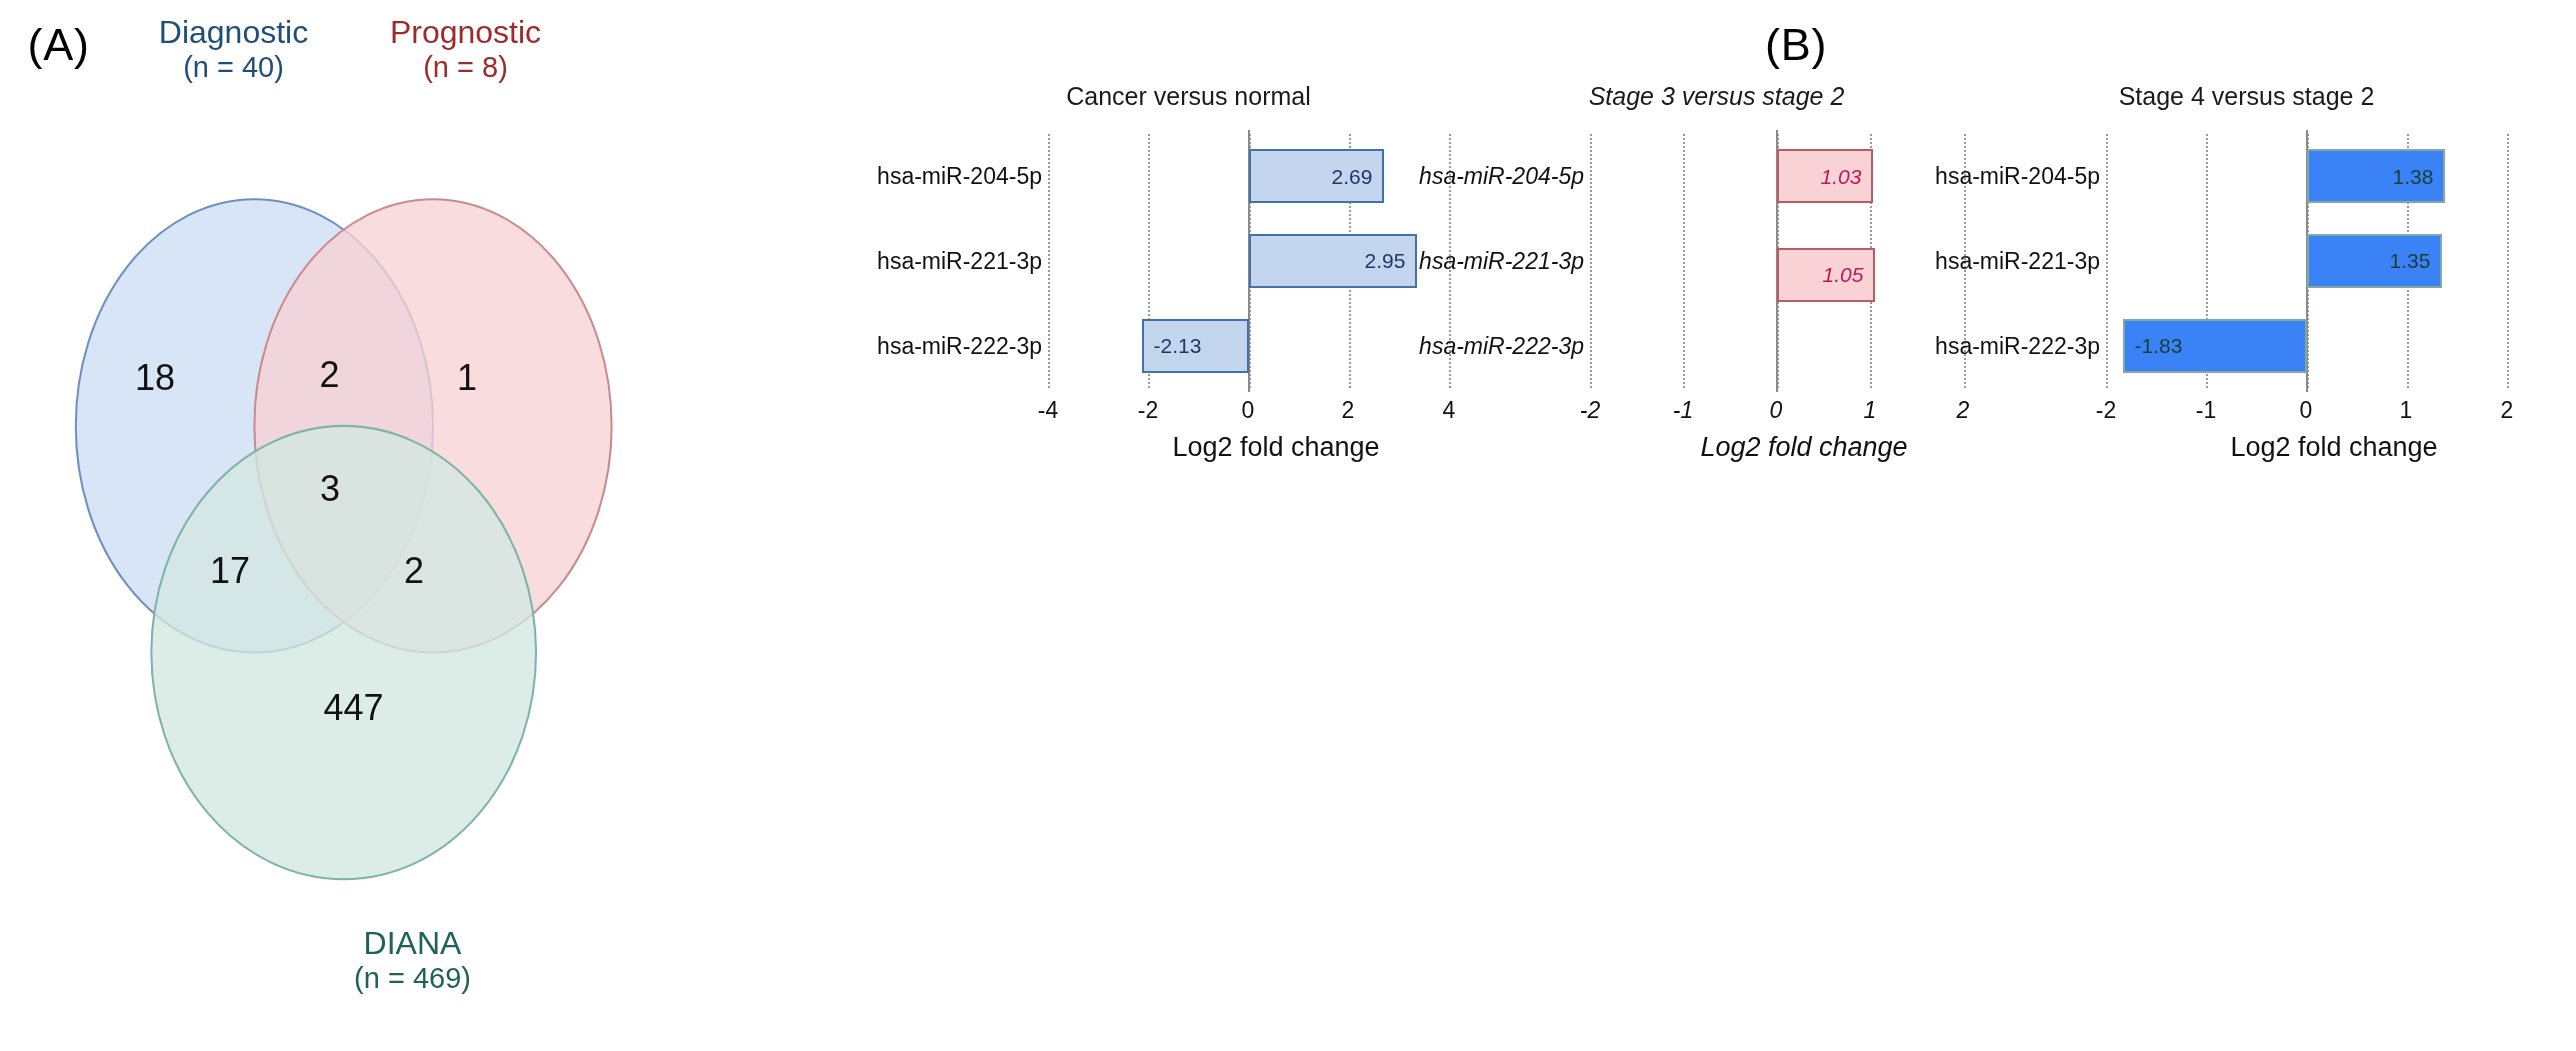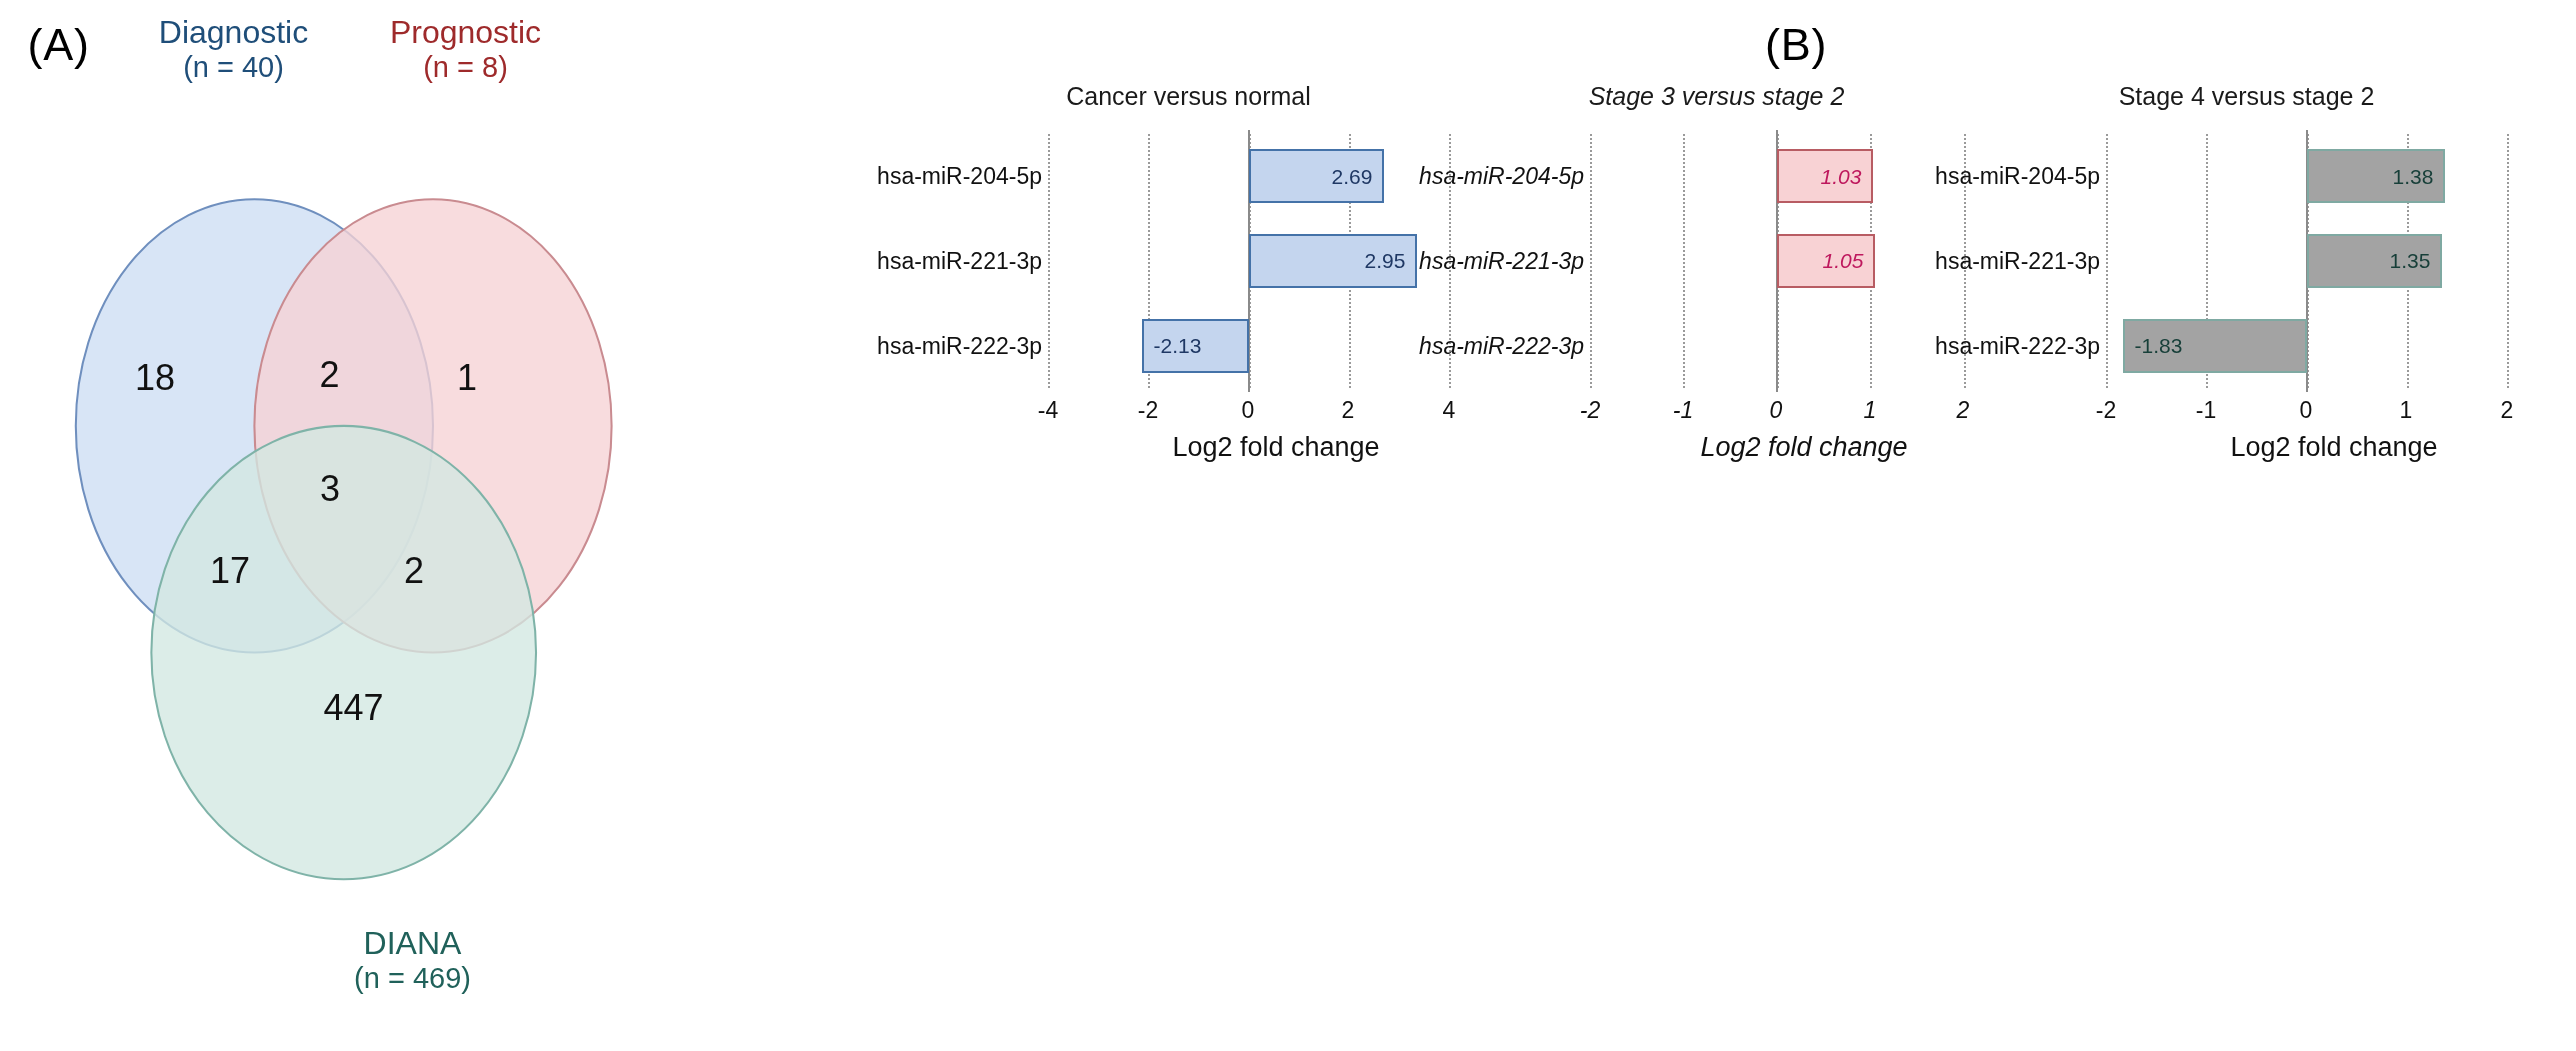--- a/index.html
+++ b/index.html
@@ -86,21 +86,21 @@
   .axis-caption{
     position:absolute;top:350px;font-size:27px;color:#111;
     transform:translateX(-50%);white-space:nowrap;margin-left:28px;
   }
 
   
   .ser-blue  .bar{background:#c4d5ee;border-color:#4472a8;}
   .ser-blue  .bar-val{color:#1f3864;}
   .ser-pink  .bar{background:#f8d2d4;border-color:#b85c63;}
   .ser-pink  .bar-val{color:#be185d;}
-  .ser-green .bar{background:#a3a3a3;border-color:#7fa9a2;text-decoration:underline;}
+  .ser-green .bar{background:#3b82f6;border-color:#7fa9a2;text-decoration:underline;}
   .ser-green .bar-val{color:#173f39;}
 </style>
 </head>
 <body>
 
 <div class="fig">
 
   <div id="venn-panel">
 
     <span class="panel-letter" id="panel-a-letter">(A)</span>
@@ -190,21 +190,21 @@
           <div class="gridline" style="left: 187px;"></div>
           <div class="gridline" style="left: 280px;"></div>
           <div class="gridline" style="left: 374px;"></div>
           <div class="axisline" style="left: 186px;"></div>
           <div class="bar-row" style="top: 0%;">
             <div class="bar pos" style="left: 187px; width: 96px;">
               <span class="bar-val">1.03</span>
             </div>
           </div>
           <div class="bar-row" style="top: 33.3333%;">
-            <div class="bar pos" style="left: 187px; width: 98px;">
+            <div class="bar pos" style="left: 187px; width: 98px; margin-top: 14px;">
               <span class="bar-val">1.05</span>
             </div>
           </div>
         </div>
         <span class="tick" style="left: 131px;">-2</span>
         <span class="tick" style="left: 224px;">-1</span>
         <span class="tick" style="left: 317px;">0</span>
         <span class="tick" style="left: 411px;">1</span>
         <span class="tick" style="left: 504px;">2</span>
         <span class="axis-caption" style="left: 317px;">Log2 fold change</span>

